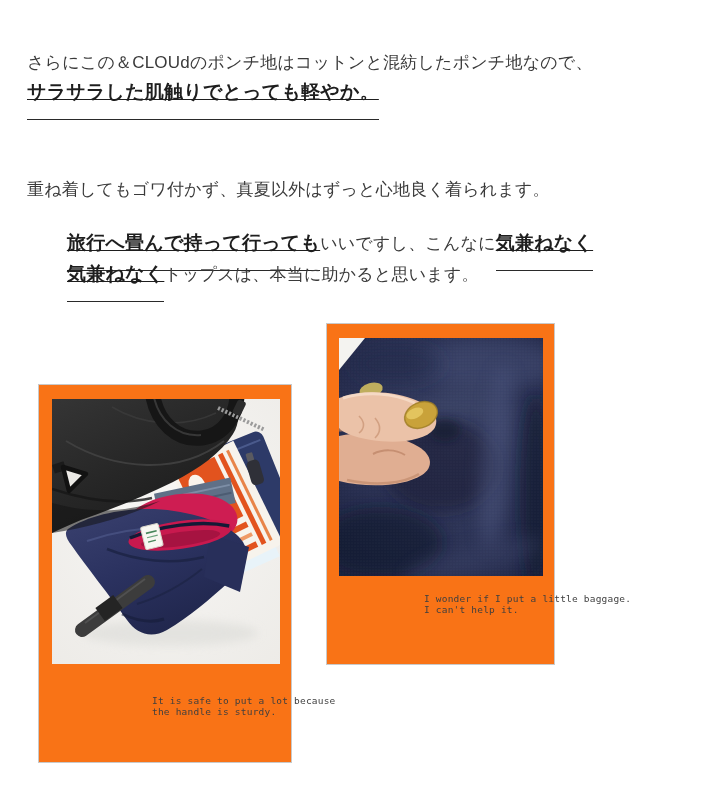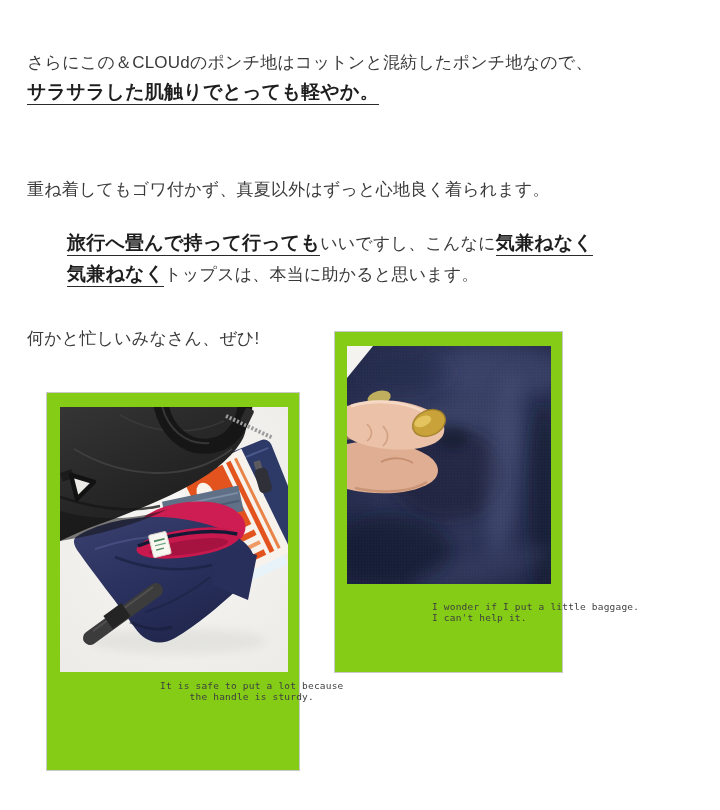--- a/index.html
+++ b/index.html
@@ -9,61 +9,60 @@
   }
   .para{
     position:absolute;margin:0;color:var(--text-regular,#3a3a3a);
     font-size:17px;line-height:29px;letter-spacing:0.2px;white-space:nowrap;
   }
   .line{display:block;}
   .emp{
     font-style:normal;font-weight:bold;font-size:19px;
     color:var(--text-emphasis,#1e1e1e);
   }
-  .u{border-bottom:1.5px solid #2a2a2a;padding-bottom:2px;}
+  .u{border-bottom:1.5px solid #2a2a2a;padding-bottom:17px;text-decoration:underline;}
   .p1{left:27px;top:48px;}
   .p2{left:27px;top:175px;}
   .p3{left:27px;top:228px;line-height:30px;margin-left:40px;}
   .p4{left:27px;top:324px;}
   .card{
-    position:absolute;background:#84cc16;margin:16px;
+    position:absolute;background:#f97316;margin:8px;
     border:1px solid var(--card-border,#c9c9c9);
   }
   .card-left{left:30px;top:376px;width:252px;height:377px;}
   .card-right{left:318px;top:315px;width:227px;height:340px;}
   .photo{position:absolute;}
   .photo-left{left:13px;top:14px;width:228px;height:265px;}
   .photo-right{left:12px;top:14px;width:204px;height:238px;}
   .photo svg{display:block;width:100%;height:100%;}
   .caption{
     position:absolute;font-family:"DejaVu Sans Mono","Liberation Mono",monospace;
     font-size:9.5px;line-height:11px;letter-spacing:0.2px;
     color:var(--caption-text,#3f3f3f);white-space:nowrap;
   }
-  .cap-left{left:113px;top:287px;text-align:center;}
+  .cap-left{left:113px;top:310px;}
   .cap-right{left:97px;top:269px;}
 </style>
 </head>
 <body>
 
 <div class="page">
 
   <p class="para p1">
     <span class="line">さらにこの＆CLOUdのポンチ地はコットンと混紡したポンチ地なので、</span>
     <span class="line"><em class="emp u">サラサラした肌触りでとっても軽やか。</em></span>
   </p>
 
   <p class="para p2">重ね着してもゴワ付かず、真夏以外はずっと心地良く着られます。</p>
 
   <p class="para p3">
     <span class="line"><em class="emp u">旅行へ畳んで持って行っても</em><span>いいですし、こんなに</span><em class="emp u">気兼ねなく</em></span>
     <span class="line"><em class="emp u">気兼ねなく</em><span>トップスは、本当に助かると思います。</span></span>
   </p>
 
-  <p class="para p4">何かと忙しいみなさん、ぜひ!</p>
 
   <figure class="card card-right">
     <div class="photo photo-right">
       <svg viewBox="0 0 204 238" preserveAspectRatio="none">
         <defs>
           <radialGradient id="fabG" cx="58%" cy="42%" r="85%">
             <stop offset="0" stop-color="#3a4265"></stop>
               <stop offset="0.55" stop-color="#2a3153"></stop>
               <stop offset="1" stop-color="#1d2342"></stop>
           </radialGradient>

